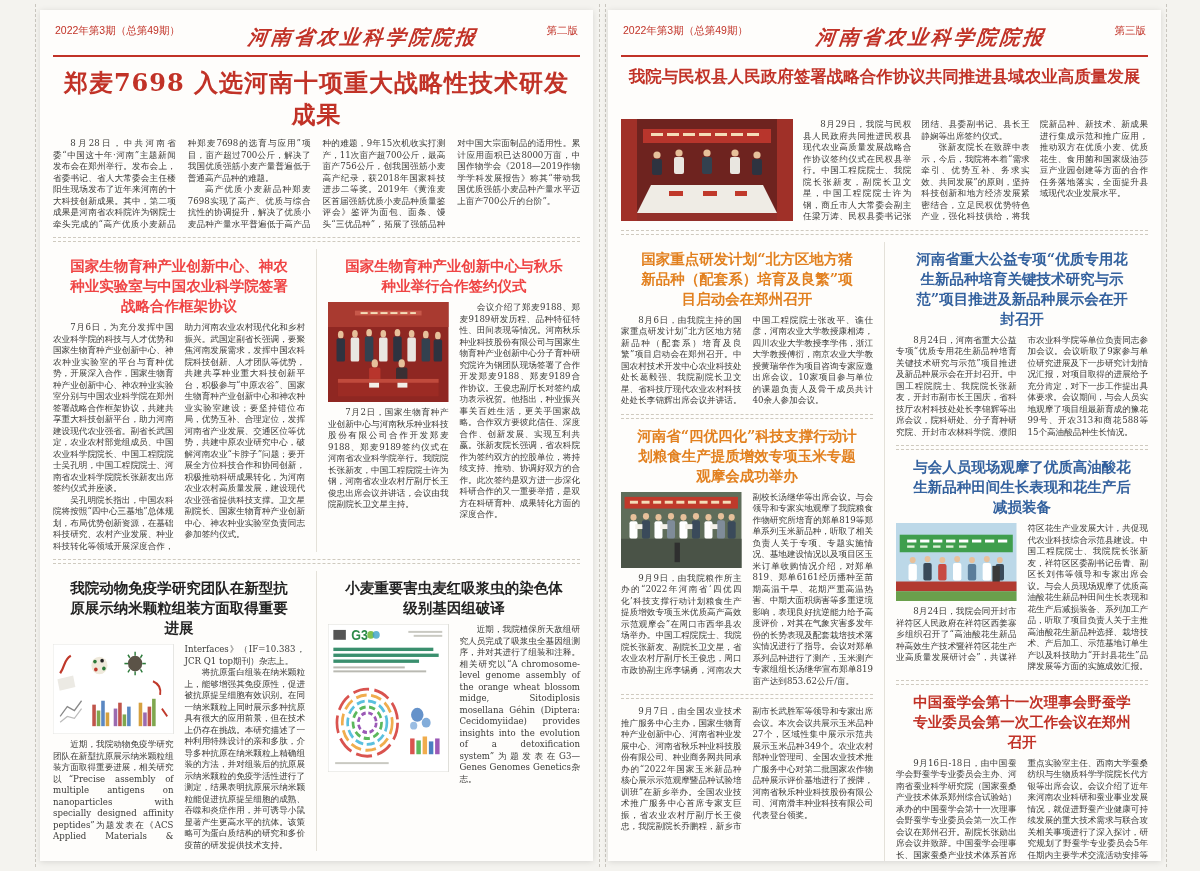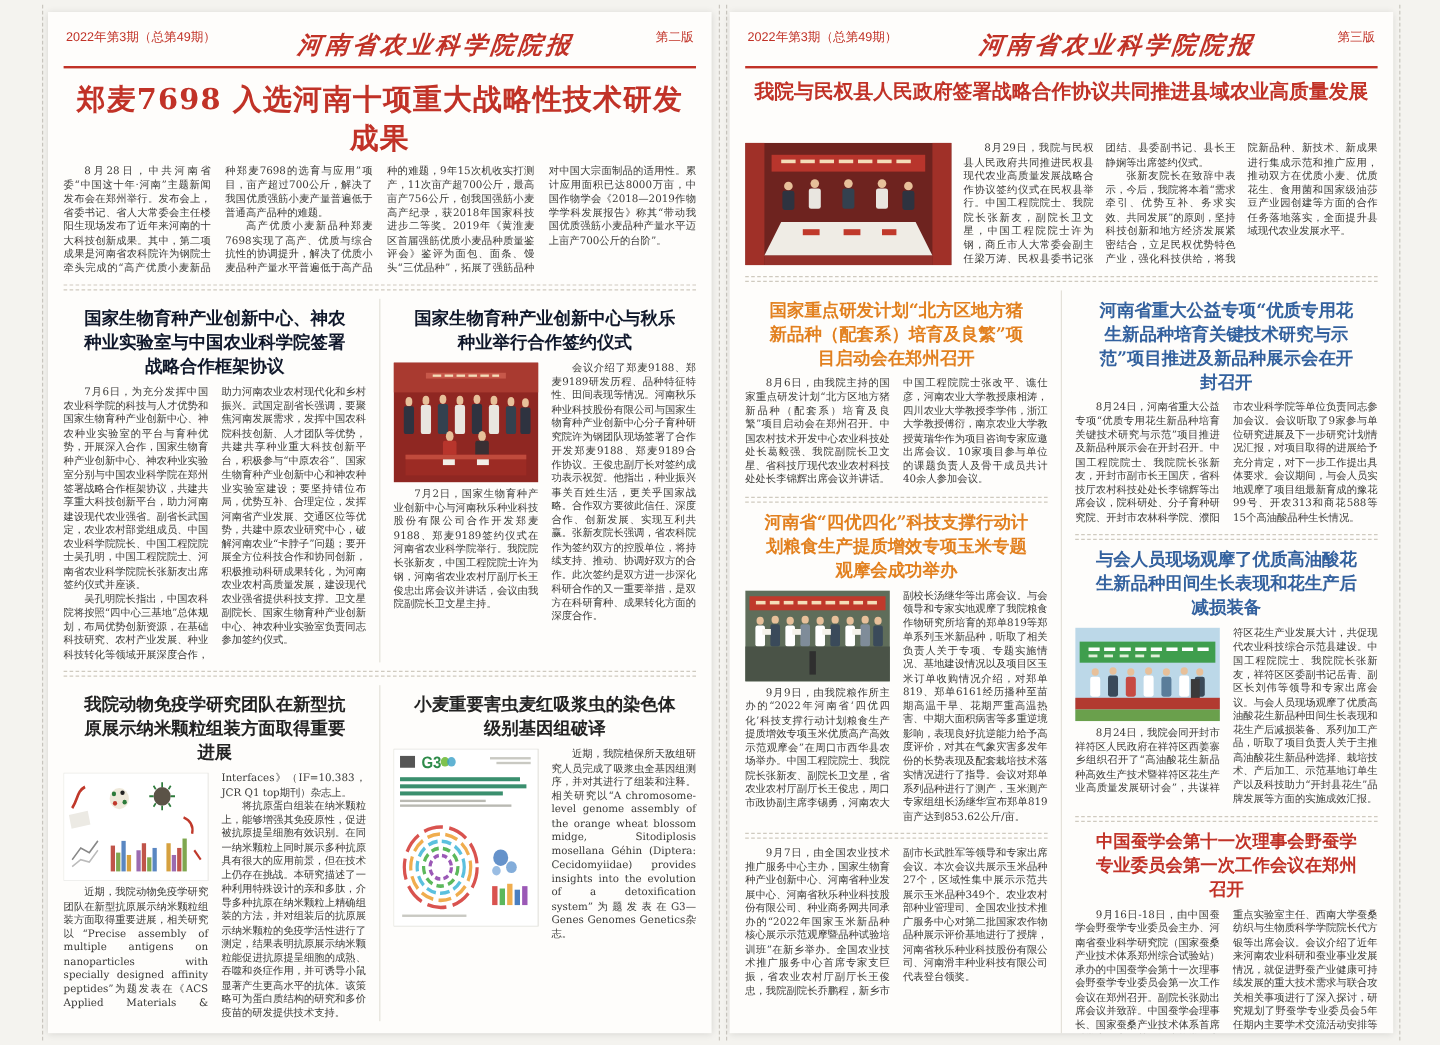--- a/index.html
+++ b/index.html
@@ -14,21 +14,21 @@
   .ph{display:flex;align-items:flex-start;justify-content:space-between;
       border-bottom:2px solid #c13227;padding:2px 2px 4px;}
   .issue,.edition{color:#c13227;font-size:10.5px;font-family:"Liberation Sans",sans-serif;white-space:nowrap;}
   .masthead{color:#c13227;font-size:20px;font-style:italic;font-weight:bold;letter-spacing:3px;
             transform:skewX(-6deg);white-space:nowrap;}
 
   .hl{color:#c13227;text-align:center;font-weight:bold;font-size:24px;letter-spacing:1px;margin:10px 0 7px;}
   .page.pright .hl{font-size:16.5px;letter-spacing:0;margin:9px 0 7px;}
 
   h2{font-size:14.5px;font-weight:bold;text-align:center;line-height:1.38;margin:7px 0 6px;padding:0 14px;}
-  .green{color:#0f172a}.orange{color:#e2801f}.blue{color:#33619e}.redt{color:#c13227}.blackt{color:#222}
+  .green{color:#ef4444}.orange{color:#e2801f}.blue{color:#33619e}.redt{color:#c13227}.blackt{color:#222}
 
   .body{font-size:8.6px;line-height:11.5px;color:#3a3a38;}
   .cols2{column-count:2;column-gap:11px;}
   .cols3{column-count:3;column-gap:10px;}
   .cols4{column-count:4;column-gap:12px;}
   .body p{margin:0;text-indent:2em;text-align:justify;}
 
   .divider{border-top:1px dashed #cfcabf;border-bottom:1px dashed #cfcabf;height:3px;margin:7px 0;}
 
   .row2{display:flex;align-items:stretch;}

